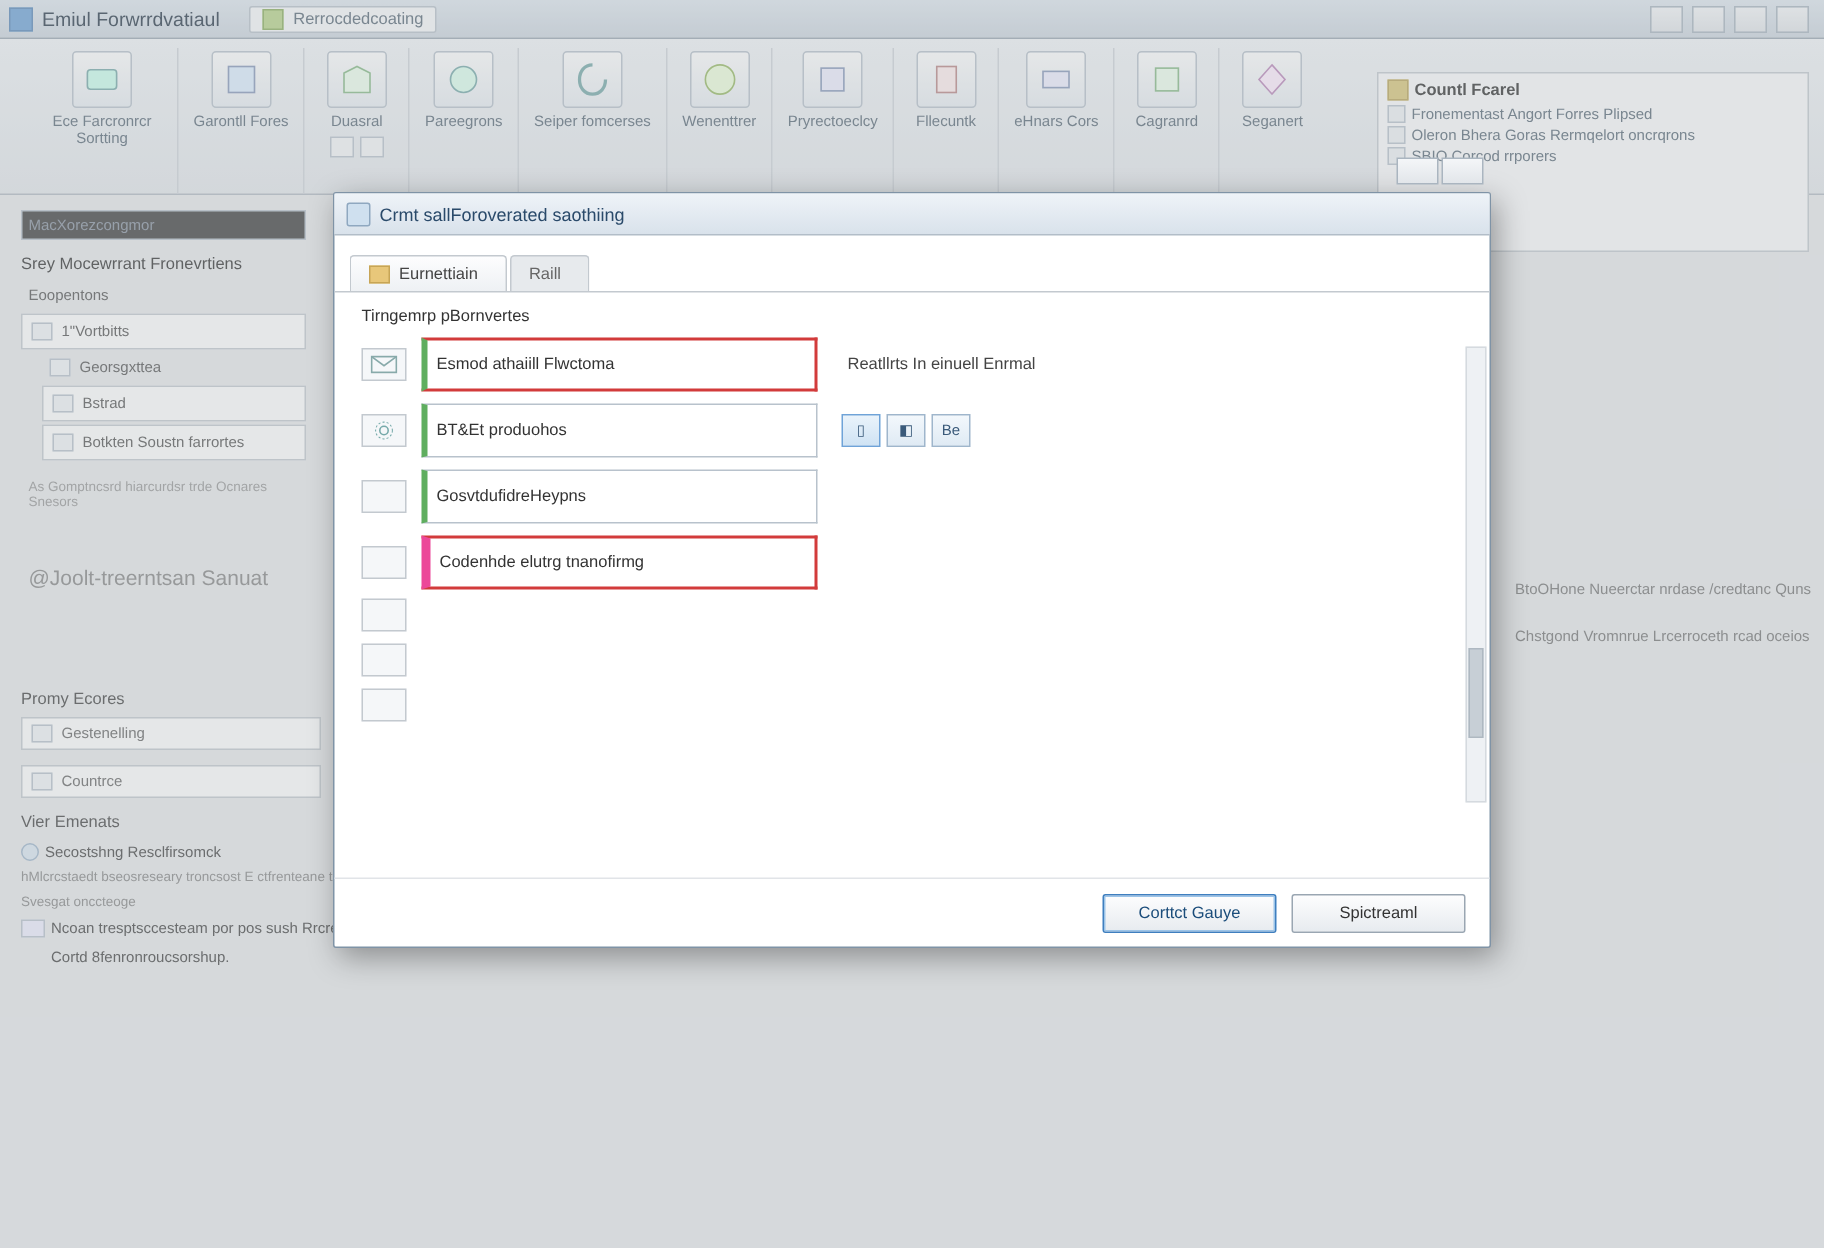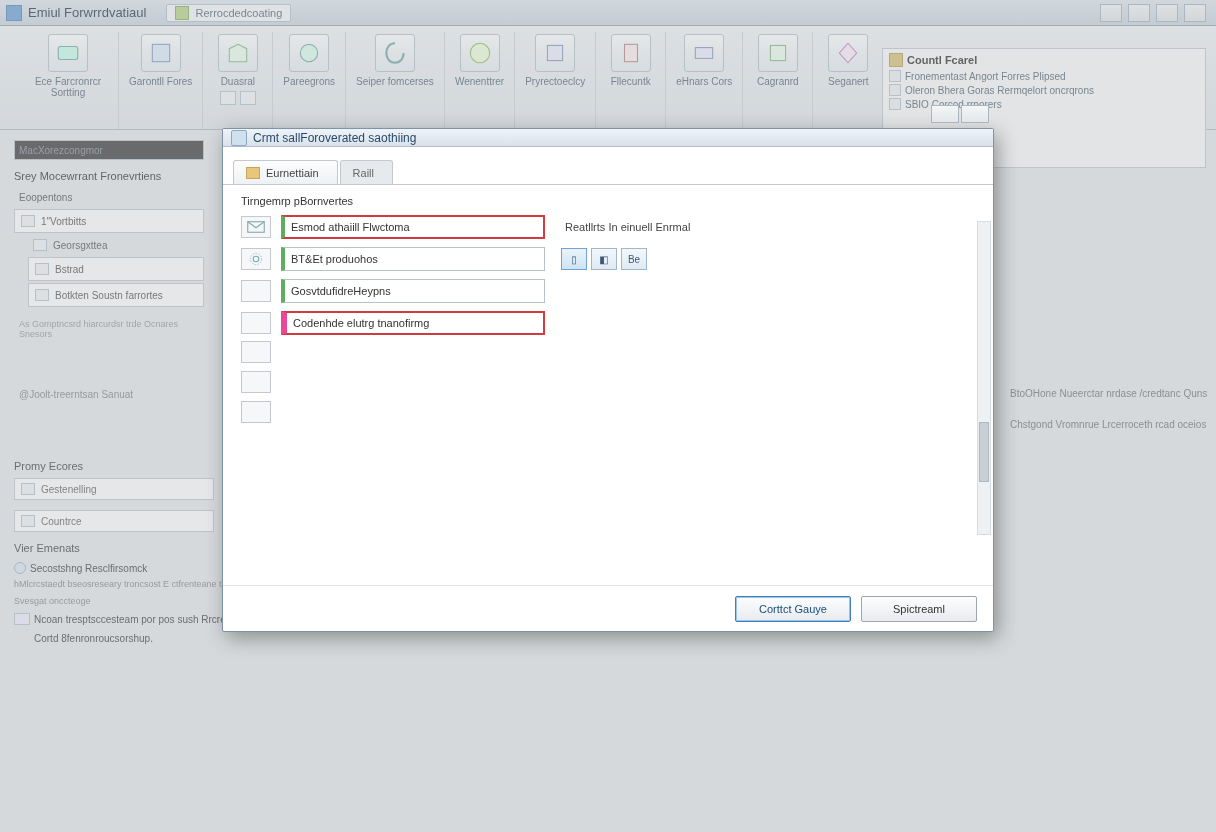--- a/index.html
+++ b/index.html
@@ -24,21 +24,21 @@
     padding: 2px 10px 0 10px; border-right: 1px solid #cfd5db; min-width: 70px; position: relative;}
   .rgroup:last-child { border-right: none; }
   .rgroup .big { width: 40px; height: 38px; border: 1px solid #b8c2cc; border-radius: 3px;
      background: linear-gradient(#fff,#e9eef3); margin-bottom: 4px; display:flex;align-items:center;justify-content:center;}
   .rgroup .big svg { width: 26px; height: 26px; }
   .rgroup .lbl { font-size: 10px; color: #5a6a78; text-align: center; line-height: 1.1; max-width: 80px;}
   .rgroup .mini-row { display:flex; gap:4px; margin-top:4px;}
   .rgroup .mini { width:16px;height:14px;border:1px solid #b8c2cc;background:#f4f6f8;}
 
   
-  .rightpanel { position: absolute; top: 48px; right: 10px; width: 324px; height: 120px;
+  .rightpanel { position: absolute; top: 48px; right: 10px; width: 288px; height: 120px;
     background: #fafbfc; border: 1px solid #c3c9cf; padding: 4px 6px; font-size: 10px; color:#5a6a78;}
   .rightpanel .rp-title { font-weight: 600; font-size: 11px; color:#333; margin-bottom:2px;
     display:flex;align-items:center;gap:4px;}
   .rightpanel .rp-title .rpi{width:14px;height:14px;background:#d9c67a;border:1px solid #b8a35a;}
   .rightpanel .rp-line{display:flex;align-items:center;gap:4px;padding:1px 0;}
   .rightpanel .rp-line .rli{width:12px;height:12px;border:1px solid #b8c2cc;background:#eef2f5;}
 
   
   .stage { position:absolute; top:130px; left:0; right:0; bottom:0; display:flex; }
   .leftnav { width: 212px; padding: 10px 8px 0 14px; }
@@ -62,21 +62,21 @@
   .bottomarea .subhead{font-size:10px;color:#444;margin-top:8px;display:flex;align-items:center;gap:4px;}
   .bottomarea .subhead .shi{width:12px;height:12px;border:1px solid #9fb6cc;border-radius:50%;background:#dce8f3;}
 
   
   .dimmer { position:absolute; inset:0; background:rgba(180,185,190,0.35); pointer-events:none;}
 
   
   .modal { position:absolute; left:222px; top:128px; width:772px; height:504px;
     background:#fff; border:1px solid #7f93a6; box-shadow: 4px 6px 20px rgba(0,0,0,.35);
     border-radius:2px; display:flex; flex-direction:column; }
-  .modal .m-titlebar{height:18px;background:linear-gradient(#eef3f8,#d9e2eb);
+  .modal .m-titlebar{height:28px;background:linear-gradient(#eef3f8,#d9e2eb);
     border-bottom:1px solid #b2bdc8; display:flex;align-items:center;padding:0 8px;gap:6px;
     font-size:12px;color:#2a4a6a;}
   .modal .m-titlebar .mti{width:16px;height:16px;border:1px solid #8fa8c0;background:#cfe0ef;border-radius:2px;}
   .modal .m-tabs{height:32px;display:flex;align-items:flex-end;padding:0 10px;gap:0;
     border-bottom:1px solid #c3c9cf;margin-top:6px;}
   .modal .m-tab{padding:6px 18px 5px 12px;border:1px solid #c3c9cf;border-bottom:none;
     background:linear-gradient(#fdfdfe,#eef1f4);font-size:11px;color:#444;border-radius:3px 3px 0 0;
     display:flex;align-items:center;gap:6px;margin-right:2px;}
   .modal .m-tab .tico{width:14px;height:12px;background:#e8c77a;border:1px solid #c7a556;}
   .modal .m-tab.inactive{background:#e7eaed;color:#666;}
@@ -85,21 +85,21 @@
   .modal .m-header .hicon{width:46px;height:46px;border:1px solid #b8a35a;background:linear-gradient(#f6e7a6,#e2c86a);border-radius:3px;position:relative;}
   .modal .m-header .hicon::after{content:"";position:absolute;left:22px;top:20px;width:26px;height:26px;background:#6fb36f;border:1px solid #4f934f;border-radius:2px;}
   .modal .m-header .htext .h1{font-size:12px;color:#333;margin-bottom:6px;}
   .modal .m-header .htext .h2{font-size:11px;color:#555;}
   .modal .m-section-title{font-size:11px;color:#333;margin-bottom:8px;}
 
   .modal .rows{display:flex;flex-direction:column;gap:8px;}
   .modal .row{display:flex;align-items:center;gap:10px;}
   .modal .row .ricon{width:30px;height:22px;border:1px solid #c3c9cf;background:#f5f7f9;display:flex;align-items:center;justify-content:center;}
   .modal .row .ricon svg{width:18px;height:14px;}
-  .modal .row .field{height:24px;border:1px solid #b8c2cc;background:#fff;padding:0 6px;
+  .modal .row .field{height:36px;border:1px solid #b8c2cc;background:#fff;padding:0 6px;
     display:flex;align-items:center;font-size:11px;color:#333;min-width:264px;border-left:4px solid #5fae5f;}
   .modal .row .hl-red .field, .modal .row.hl-red .field{border:2px solid #d23b3b;border-left:4px solid #5fae5f;}
   .modal .row .afterlabel{font-size:11px;color:#444;margin-left:10px;}
   .modal .row .minibtns{display:flex;gap:4px;margin-left:6px;}
   .modal .row .minibtn{width:26px;height:22px;border:1px solid #9fb6cc;background:linear-gradient(#f3f8fc,#dfeaf4);
     display:flex;align-items:center;justify-content:center;font-size:10px;color:#3a5a7a;}
   .modal .row .minibtn.sel{border-color:#6fa3d8;background:linear-gradient(#eaf3fb,#cfe3f4);}
   .modal .row .widered{border:2px solid #d23b3b;}
 
   .modal .iconstack{display:flex;flex-direction:column;gap:8px;margin-top:6px;}
@@ -276,21 +276,21 @@
       <div class="item boxed">
           <div class="ii"></div>
           <span>Bstrad</span>
         </div>
       <div class="item boxed">
           <div class="ii"></div>
           <span>Botkten Soustn farrortes</span>
         </div>
     </div>
     <div class="item" style="font-size:9px;color:#999;">As Gomptncsrd hiarcurdsr trde Ocnares Snesors</div>
-    <div class="item" style="margin-top:42px;font-size:10px;color:#888;">@Joolt-treerntsan Sanuat</div>
+    <div class="item" style="margin-top:30px;font-size:14px;color:#888;">@Joolt-treerntsan Sanuat</div>
   </div>
   <div class="maincol">
     <div class="rightinfo">
       <div style="margin-bottom:20px;">BtoOHone Nueerctar nrdase /credtanc Quns</div>
       <div>Chstgond Vromnrue Lrcerroceth rcad oceios</div>
     </div>
   </div>
 </div>
 
 <div class="bottomarea">

